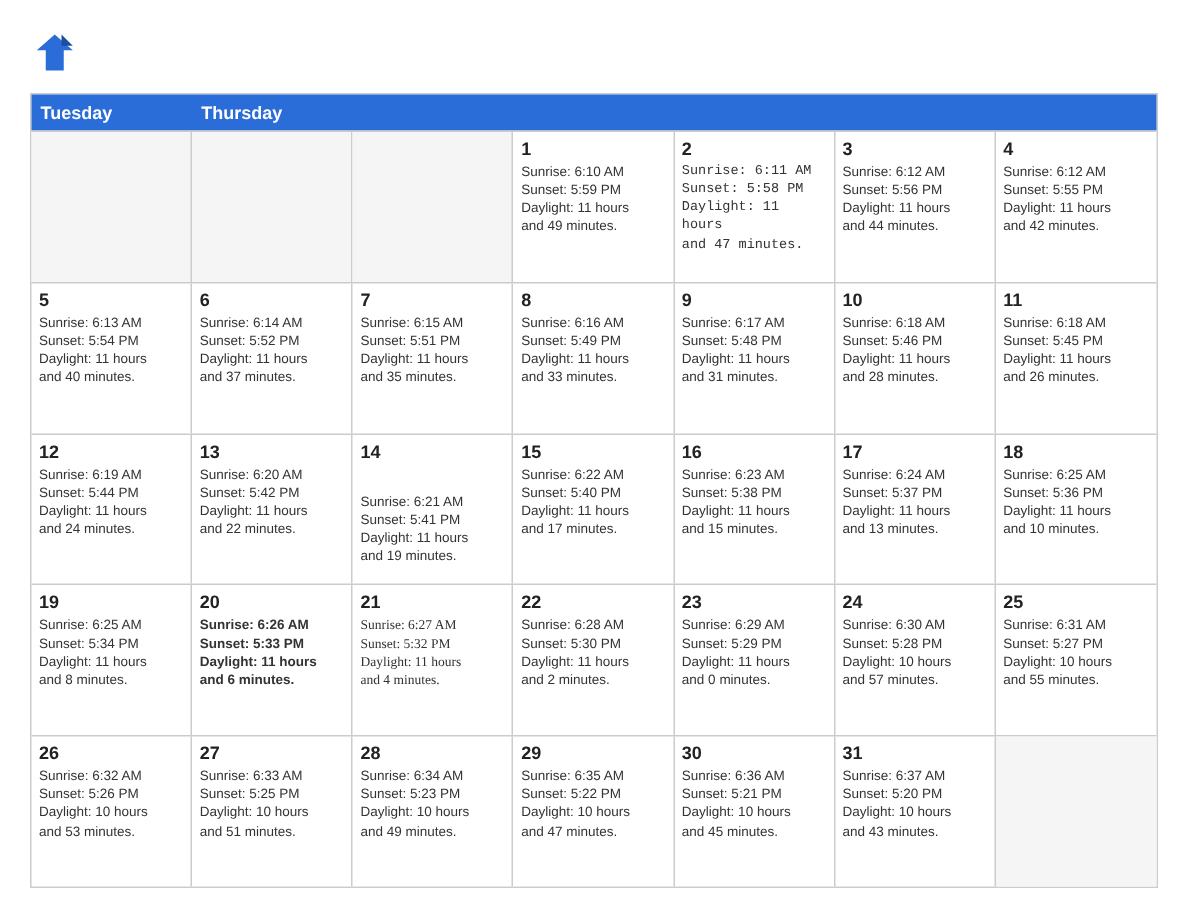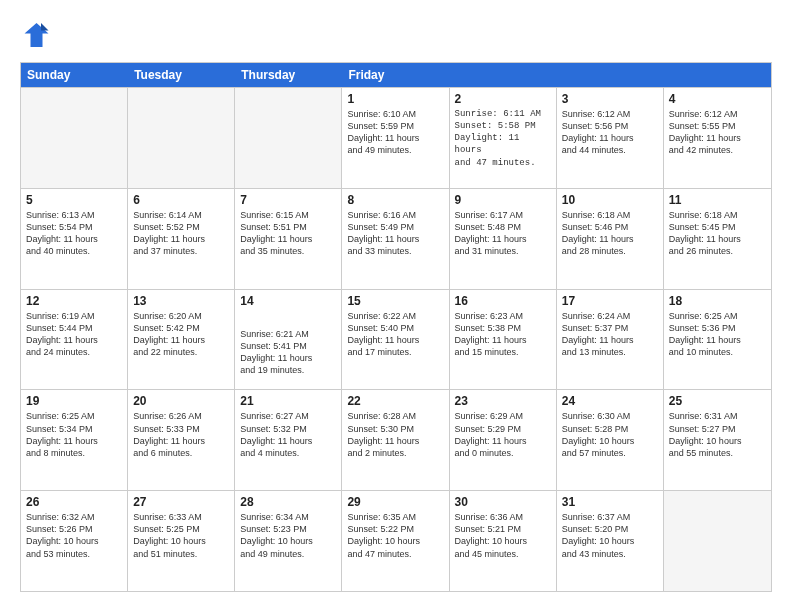--- a/index.html
+++ b/index.html
@@ -116,24 +116,22 @@
       </div>
     </div>
     <div class="title-block">
       <div class="month-title"></div>
       <div class="location"></div>
     </div>
   </div>
 
   <div class="calendar">
     <div class="cal-header-row" id="cal-header">
-        <div class="cal-header-cell">Sunday</div>
         <div class="cal-header-cell">Tuesday</div>
         <div class="cal-header-cell">Thursday</div>
-        <div class="cal-header-cell">Friday</div>
       </div>
     <div class="cal-body" id="cal-body">
         <div class="cal-row">
           <div class="cal-cell empty"></div>
           <div class="cal-cell empty"></div>
           <div class="cal-cell empty"></div>
           <div class="cal-cell">
             <span class="day-num">1</span>
             <div class="cell-text" style="white-space: pre-line;">Sunrise: 6:10 AM
 Sunset: 5:59 PM
@@ -267,28 +265,28 @@
         <div class="cal-row">
           <div class="cal-cell">
             <span class="day-num">19</span>
             <div class="cell-text" style="white-space: pre-line;">Sunrise: 6:25 AM
 Sunset: 5:34 PM
 Daylight: 11 hours
 and 8 minutes.</div>
           </div>
           <div class="cal-cell">
             <span class="day-num">20</span>
-            <div class="cell-text" style="white-space: pre-line;">Sunrise: 6:26 AM
+            <div class="cell-text" style="white-space: pre-line; font-weight: bold;">Sunrise: 6:26 AM
 Sunset: 5:33 PM
 Daylight: 11 hours
 and 6 minutes.</div>
           </div>
           <div class="cal-cell">
             <span class="day-num">21</span>
-            <div class="cell-text" style="white-space: pre-line;">Sunrise: 6:27 AM
+            <div class="cell-text" style="white-space: pre-line; font-family: Liberation Serif, serif;">Sunrise: 6:27 AM
 Sunset: 5:32 PM
 Daylight: 11 hours
 and 4 minutes.</div>
           </div>
           <div class="cal-cell">
             <span class="day-num">22</span>
             <div class="cell-text" style="white-space: pre-line;">Sunrise: 6:28 AM
 Sunset: 5:30 PM
 Daylight: 11 hours
 and 2 minutes.</div>

